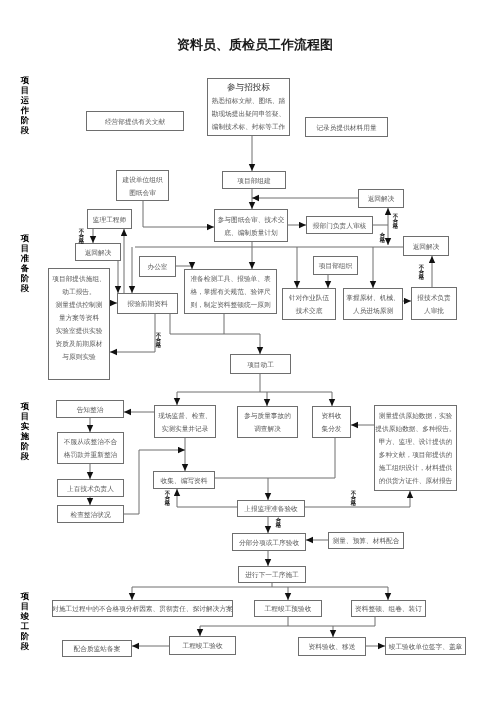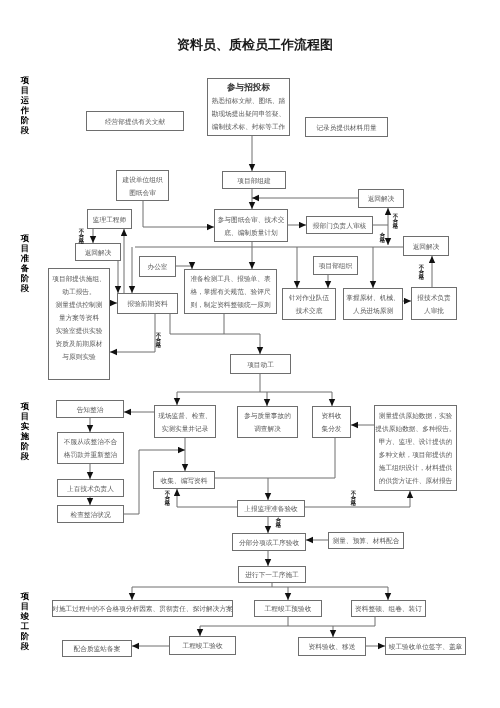--- a/index.html
+++ b/index.html
@@ -6,21 +6,21 @@
   html,body{margin:0;padding:0;background:#ffffff;}
   body{width:500px;height:708px;position:relative;overflow:hidden;
        font-family:"Liberation Serif",serif;}
   #page{position:absolute;left:0;top:0;width:500px;height:708px;background:#fff;}
   #wires{position:absolute;left:0;top:0;width:500px;height:708px;}
   .title{position:absolute;left:5px;top:36px;width:500px;text-align:center;
          font-size:13px;font-weight:bold;color:#1a1a1a;}
   .box{position:absolute;border:1px solid #6e6e6e;background:#fff;box-sizing:border-box;
        display:flex;flex-direction:column;align-items:center;justify-content:center;
        text-align:center;color:#595959;font-size:6.7px;line-height:1.94;letter-spacing:0px;}
-  .box .bt{font-size:8.6px;font-weight:bold;color:#333;line-height:1.6;}
+  .box .bt{font-size:8.6px;font-weight:normal;color:#333;line-height:1.6;}
   .box .bl{white-space:nowrap;}
   .stage{position:absolute;font-weight:bold;color:#000;font-size:8.4px;line-height:1.18;
          width:10px;text-align:center;}
   .stage span{display:block;}
   .elab{position:absolute;font-weight:bold;color:#000;font-size:5.4px;line-height:0.93;
         width:7px;text-align:center;}
   .elab span{display:block;}
 </style>
 </head>
 <body>

